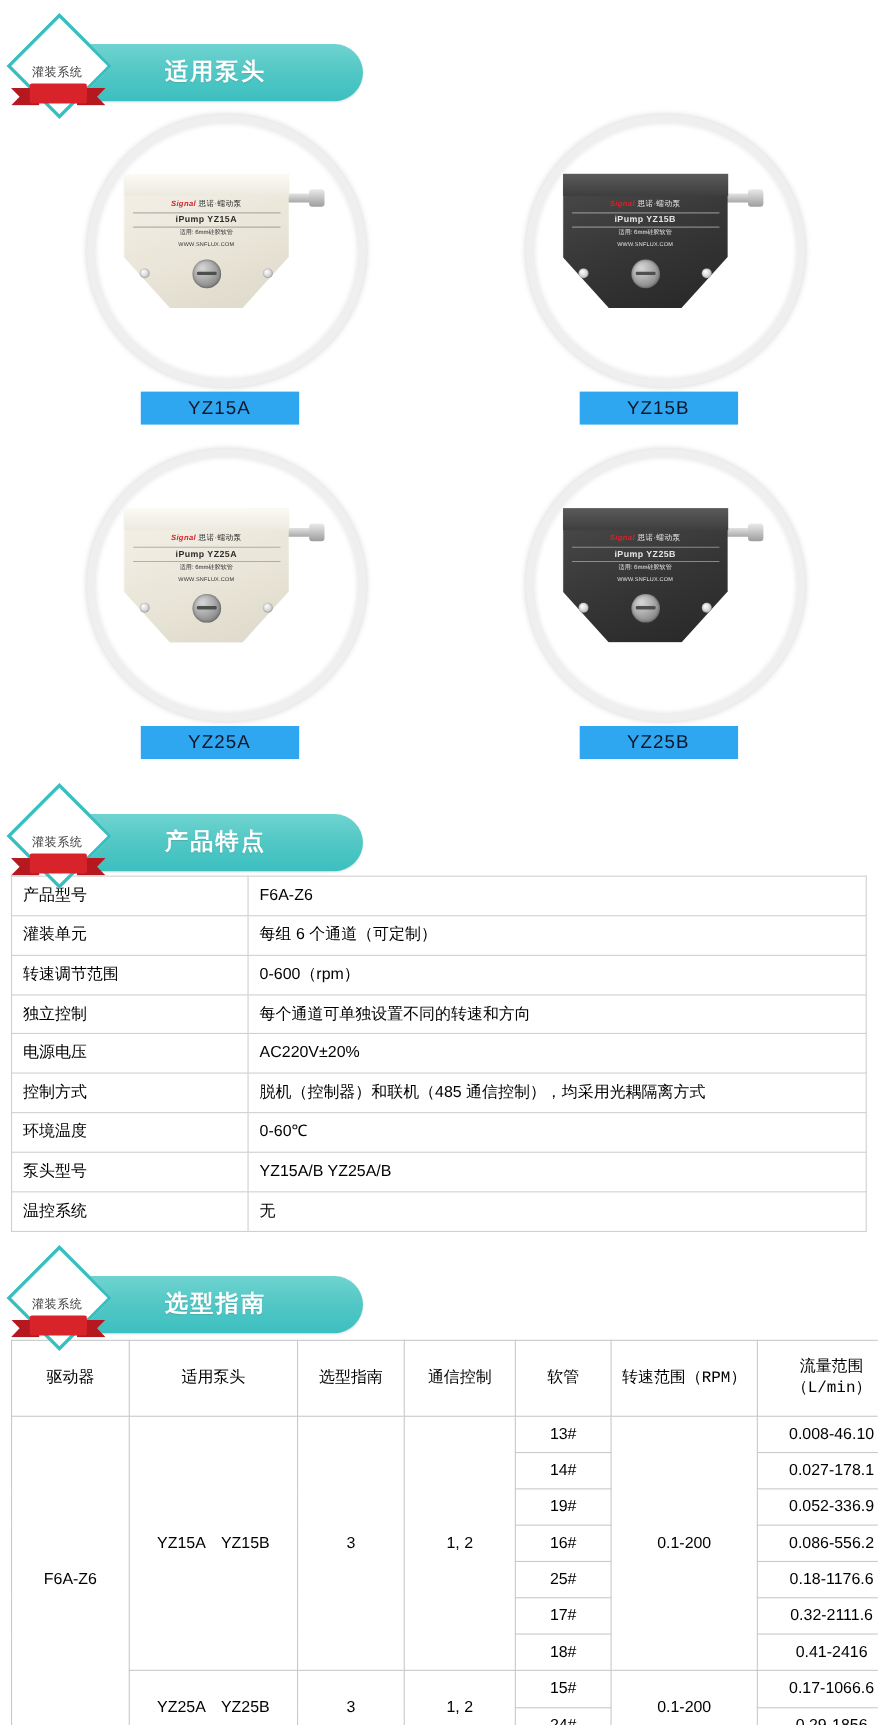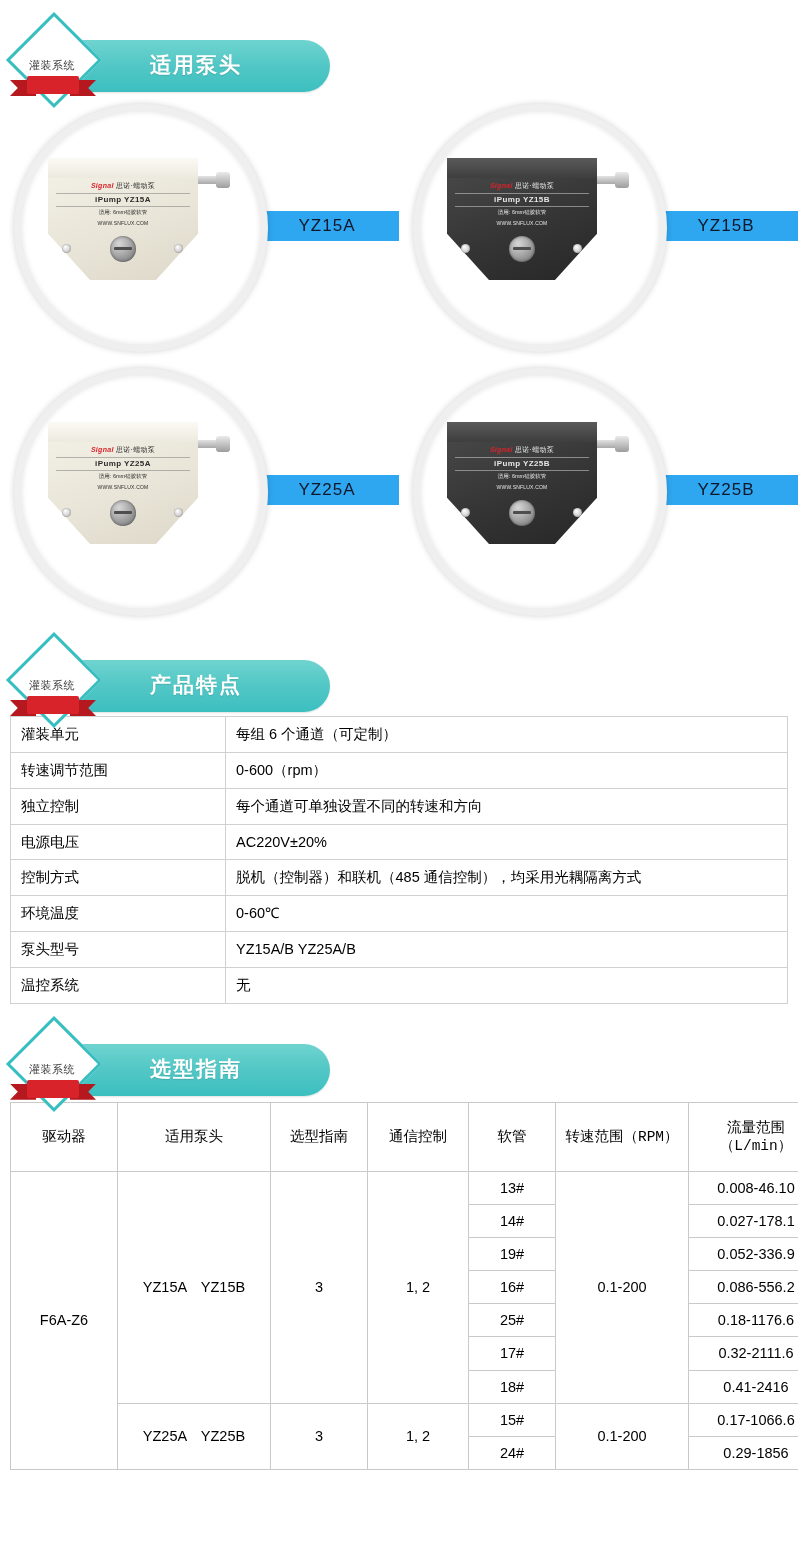--- a/index.html
+++ b/index.html
@@ -106,21 +106,21 @@
   .pump-grid {
     width: 798px;
     display: flex;
     flex-wrap: wrap;
   }
   .pump-cell {
     width: 399px;
     box-sizing: border-box;
     padding: 4px 0 10px 0;
     display: flex;
-    flex-direction: row;
+    flex-direction: column;
     align-items: center;
   }
   .pump-photo {
     position: relative;
     width: 270px;
     height: 250px;
   }
   .ring {
     position: absolute;
     left: 14px;
@@ -429,20 +429,24 @@
         <div class="r-right"></div>
         <div class="r-mid"></div>
     </div>
     <div class="badge-label">灌装系统</div>
     <div class="banner-text">产品特点</div>
   </div>
 
   <table class="spec-table">
     <tbody>
       <tr>
+        <td class="k">产品型号</td>
+        <td>F6A-Z6</td>
+      </tr>
+      <tr>
         <td class="k">灌装单元</td>
         <td>每组 6 个通道（可定制）</td>
       </tr>
       <tr>
         <td class="k">转速调节范围</td>
         <td>0-600（rpm）</td>
       </tr>
       <tr>
         <td class="k">独立控制</td>
         <td>每个通道可单独设置不同的转速和方向</td>

